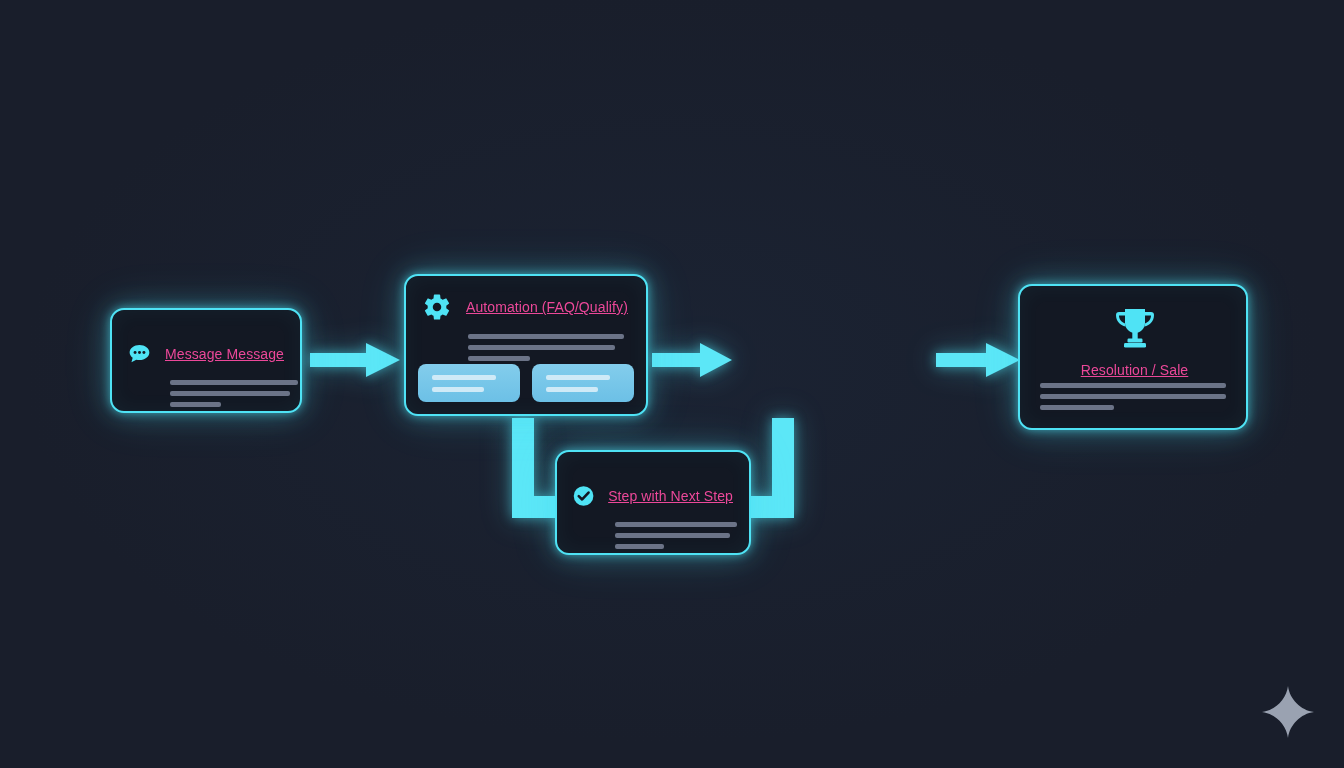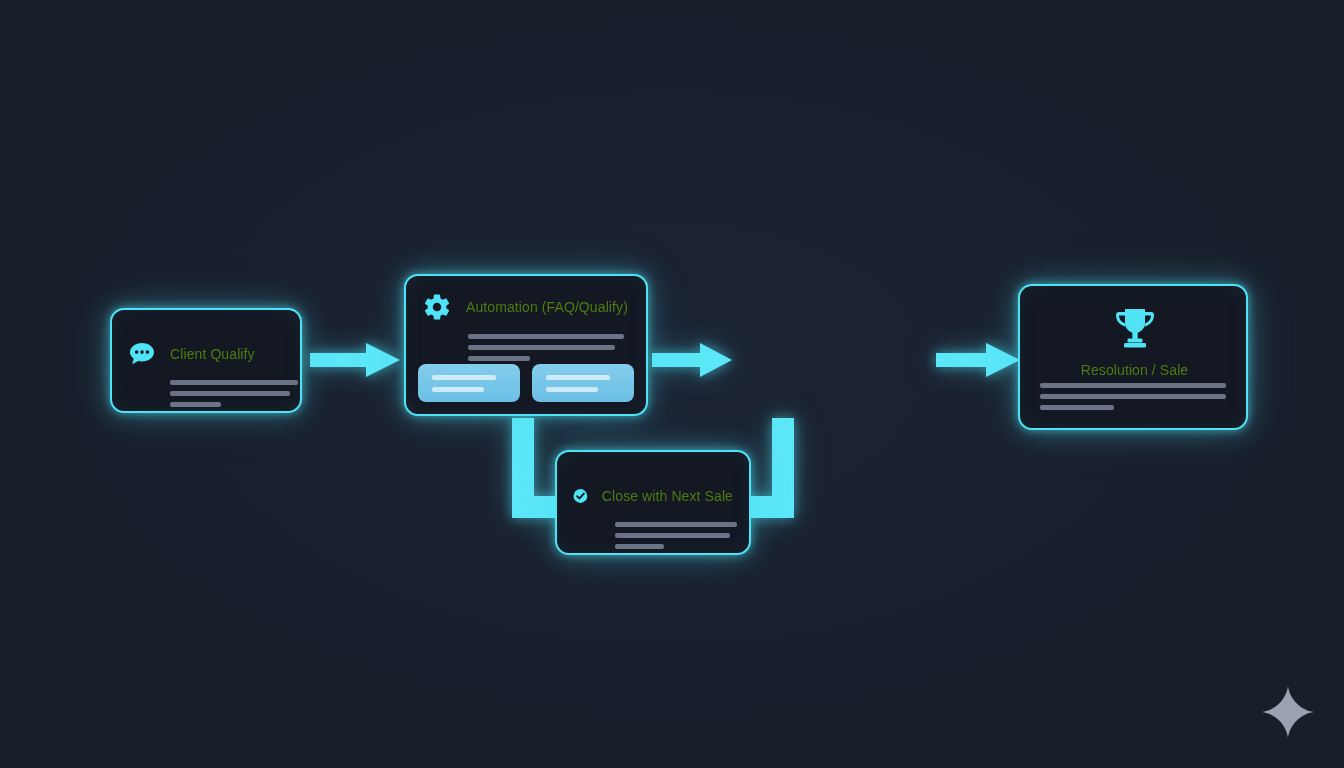--- a/index.html
+++ b/index.html
@@ -32,24 +32,25 @@
       0 0 48px rgba(79,227,245,.16),
       inset 0 0 22px rgba(79,227,245,.05);
   }
 
   .card-head {
     display: flex;
     align-items: center;
     gap: 14px;
   }
   .card-title {
-    color: #4d7c0f;
+    color: #ec4899;
     font-size: 14px;
     letter-spacing: .1px;
     white-space: nowrap;
+    text-decoration: underline;
   }
 
   
   .lines { display: flex; flex-direction: column; gap: 6px; }
   .ln {
     height: 5px;
     border-radius: 2px;
     background: #6b7387;
   }
   .ln.w100 { width: 100%; }
@@ -134,21 +135,21 @@
     <div style="position:absolute; left:16px; top:30px; right:16px;">
       <div class="card-head">
         <svg class="icon" width="28" height="28" viewBox="0 0 28 28">
           <path d="M14 3 C20.6 3 26 7.1 26 12.2 C26 17.3 20.6 21.4 14 21.4
                    C12.6 21.4 11.3 21.2 10.1 20.9 L4.2 24.2 L5.7 18.6
                    C3.4 16.9 2 14.7 2 12.2 C2 7.1 7.4 3 14 3 Z" fill="#4fe3f5"></path>
           <circle cx="8.6" cy="12.1" r="1.8" fill="#131823"></circle>
           <circle cx="14" cy="12.1" r="1.8" fill="#131823"></circle>
           <circle cx="19.4" cy="12.1" r="1.8" fill="#131823"></circle>
         </svg>
-        <span class="card-title">Client Qualify</span>
+        <span class="card-title">Message Message</span>
       </div>
       <div class="lines" style="margin-top:12px; margin-left:42px; width:128px;">
         <div class="ln w100"></div>
         <div class="ln w94"></div>
         <div class="ln w40"></div>
       </div>
     </div>
   </div>
 
   <div class="card" style="left:404px; top:274px; width:244px; height:142px;">
@@ -202,21 +203,21 @@
     </div>
   </div>
 
   <div class="card" style="left:555px; top:450px; width:196px; height:105px;">
     <div style="position:absolute; left:16px; top:30px; right:16px;">
       <div class="card-head">
         <svg class="icon" width="28" height="28" viewBox="0 0 28 28">
           <circle cx="14" cy="14" r="13" fill="#4fe3f5"></circle>
           <path d="M7.6 14.2 L12.1 18.6 L20.6 9.4" stroke="#131823" stroke-width="3.4" fill="none" stroke-linecap="round" stroke-linejoin="round"></path>
         </svg>
-        <span class="card-title">Close with Next Sale</span>
+        <span class="card-title">Step with Next Step</span>
       </div>
       <div class="lines" style="margin-top:12px; margin-left:42px; width:122px;">
         <div class="ln w100"></div>
         <div class="ln w94"></div>
         <div class="ln w40"></div>
       </div>
     </div>
   </div>
 
   <svg class="sparkle" style="left:1262px; top:686px;" width="52" height="52" viewBox="0 0 52 52">

